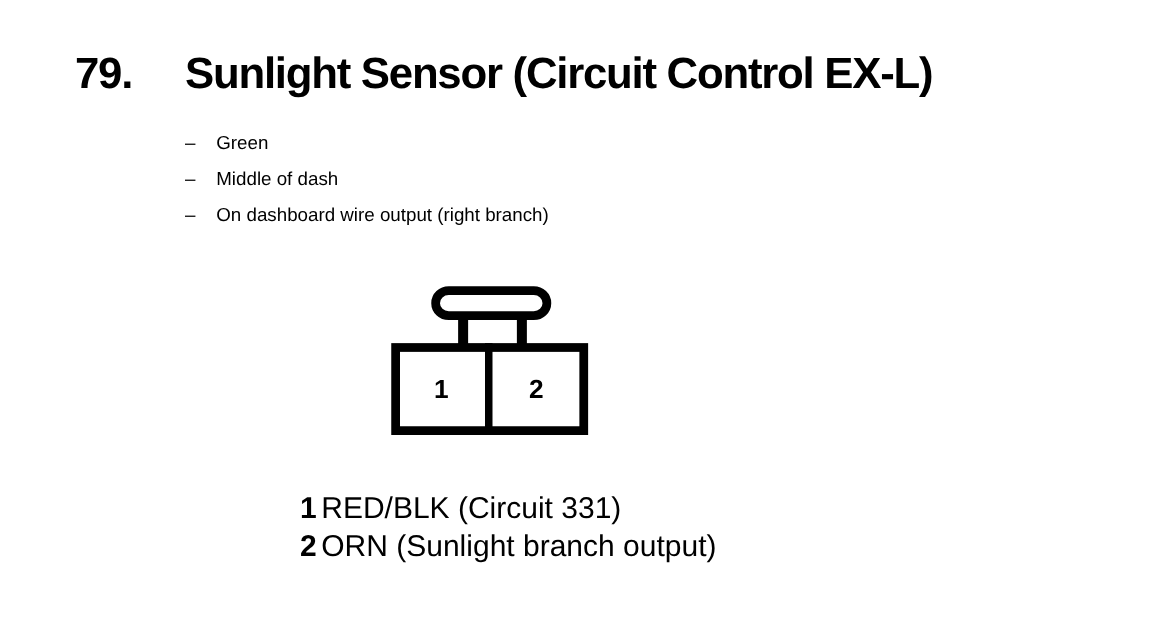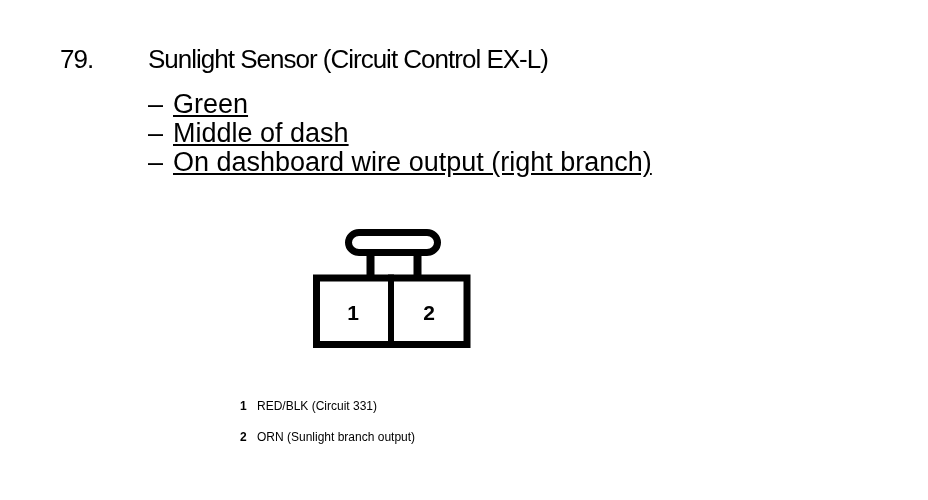--- a/index.html
+++ b/index.html
@@ -19,38 +19,37 @@
     position: absolute;
     inset: 0;
     background: #ffffff;
   }
   
   .heading-row {
     position: absolute;
     left: 60px;
     top: 36px;
     display: flex;
-    font-weight: normal;
-    font-size: 26px;
+    font-weight: bold;
+    font-size: 35px;
     line-height: 46px;
     letter-spacing: -1px;
     white-space: nowrap;
   }
   .item-number {
     display: inline-block;
     min-width: 88px;
   }
   
   .note-list {
     position: absolute;
     left: 148px;
-    top: 90px;
-    font-size: 27px;
+    top: 100px;
+    font-size: 15px;
     line-height: 29px;
-    text-decoration: underline;
   }
   .note-item {
     white-space: nowrap;
   }
   .note-dash {
     display: inline-block;
     width: 25px;
   }
   
   .connector-svg {
@@ -61,21 +60,21 @@
   .cavity-label {
     font-family: "Liberation Sans", sans-serif;
     font-weight: bold;
     font-size: 21px;
   }
   
   .pin-legend {
     position: absolute;
     left: 240px;
     top: 391px;
-    font-size: 12px;
+    font-size: 24px;
     line-height: 31px;
   }
   .pin-row {
     white-space: nowrap;
   }
   .pin-number {
     display: inline-block;
     width: 17px;
     font-weight: bold;
   }

